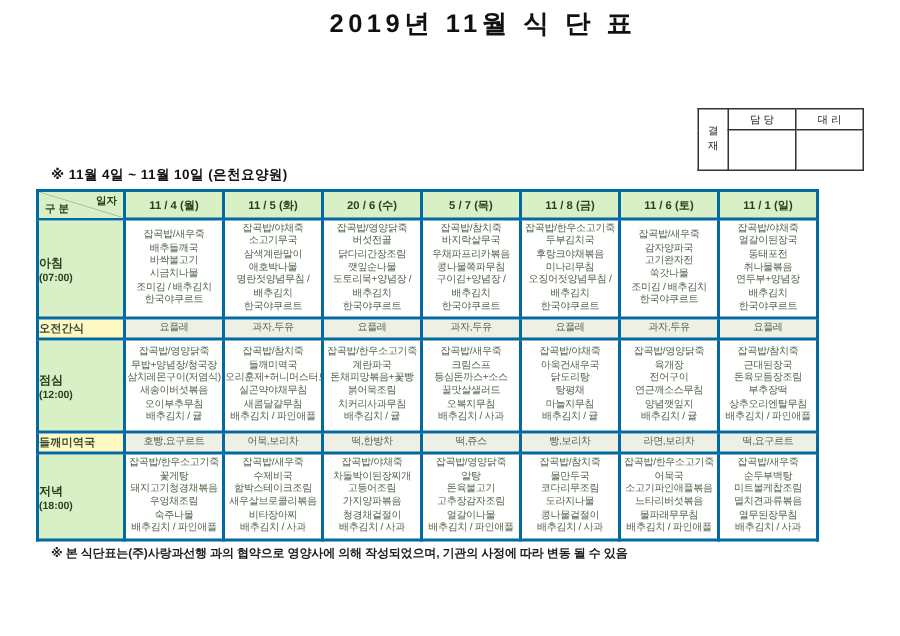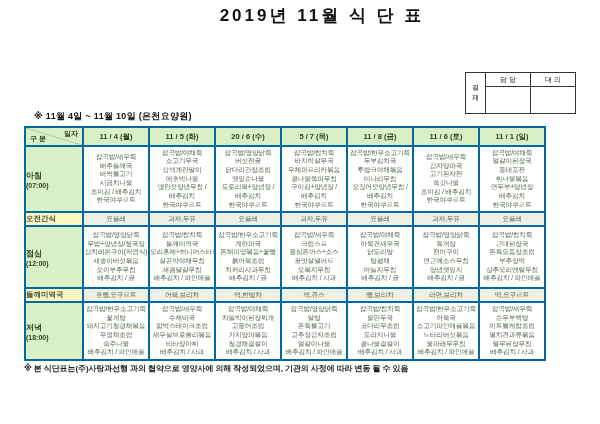--- a/index.html
+++ b/index.html
@@ -49,21 +49,21 @@
     text-align:center;vertical-align:middle;font-size:6.7px;color:#50634a;
     line-height:1.3;padding:1px 0;letter-spacing:-0.2px;white-space:nowrap;
   }
   .row-breakfast td.menu{height:62px;}
   .row-lunch td.menu{height:58px;}
   .row-dinner td.menu{height:54px;}
   .row-snack td.menu{height:10px;background:#eef0e6;}
   .row-snack .label-cell{background:#fef9c3;color:#3c4a38;font-size:7.5px;}
   
   .footer{
-    position:absolute;left:24px;top:362px;font-size:8px;font-weight:bold;color:#1d1d1d;
+    position:absolute;left:34px;top:362px;font-size:8px;font-weight:bold;color:#1d1d1d;
     line-height:1.65;letter-spacing:-0.1px;
   }
 </style>
 </head>
 <body>
 
 <div class="page-title">2019년  11월  식 단 표</div>
 
 <table class="approval">
   <tbody>

